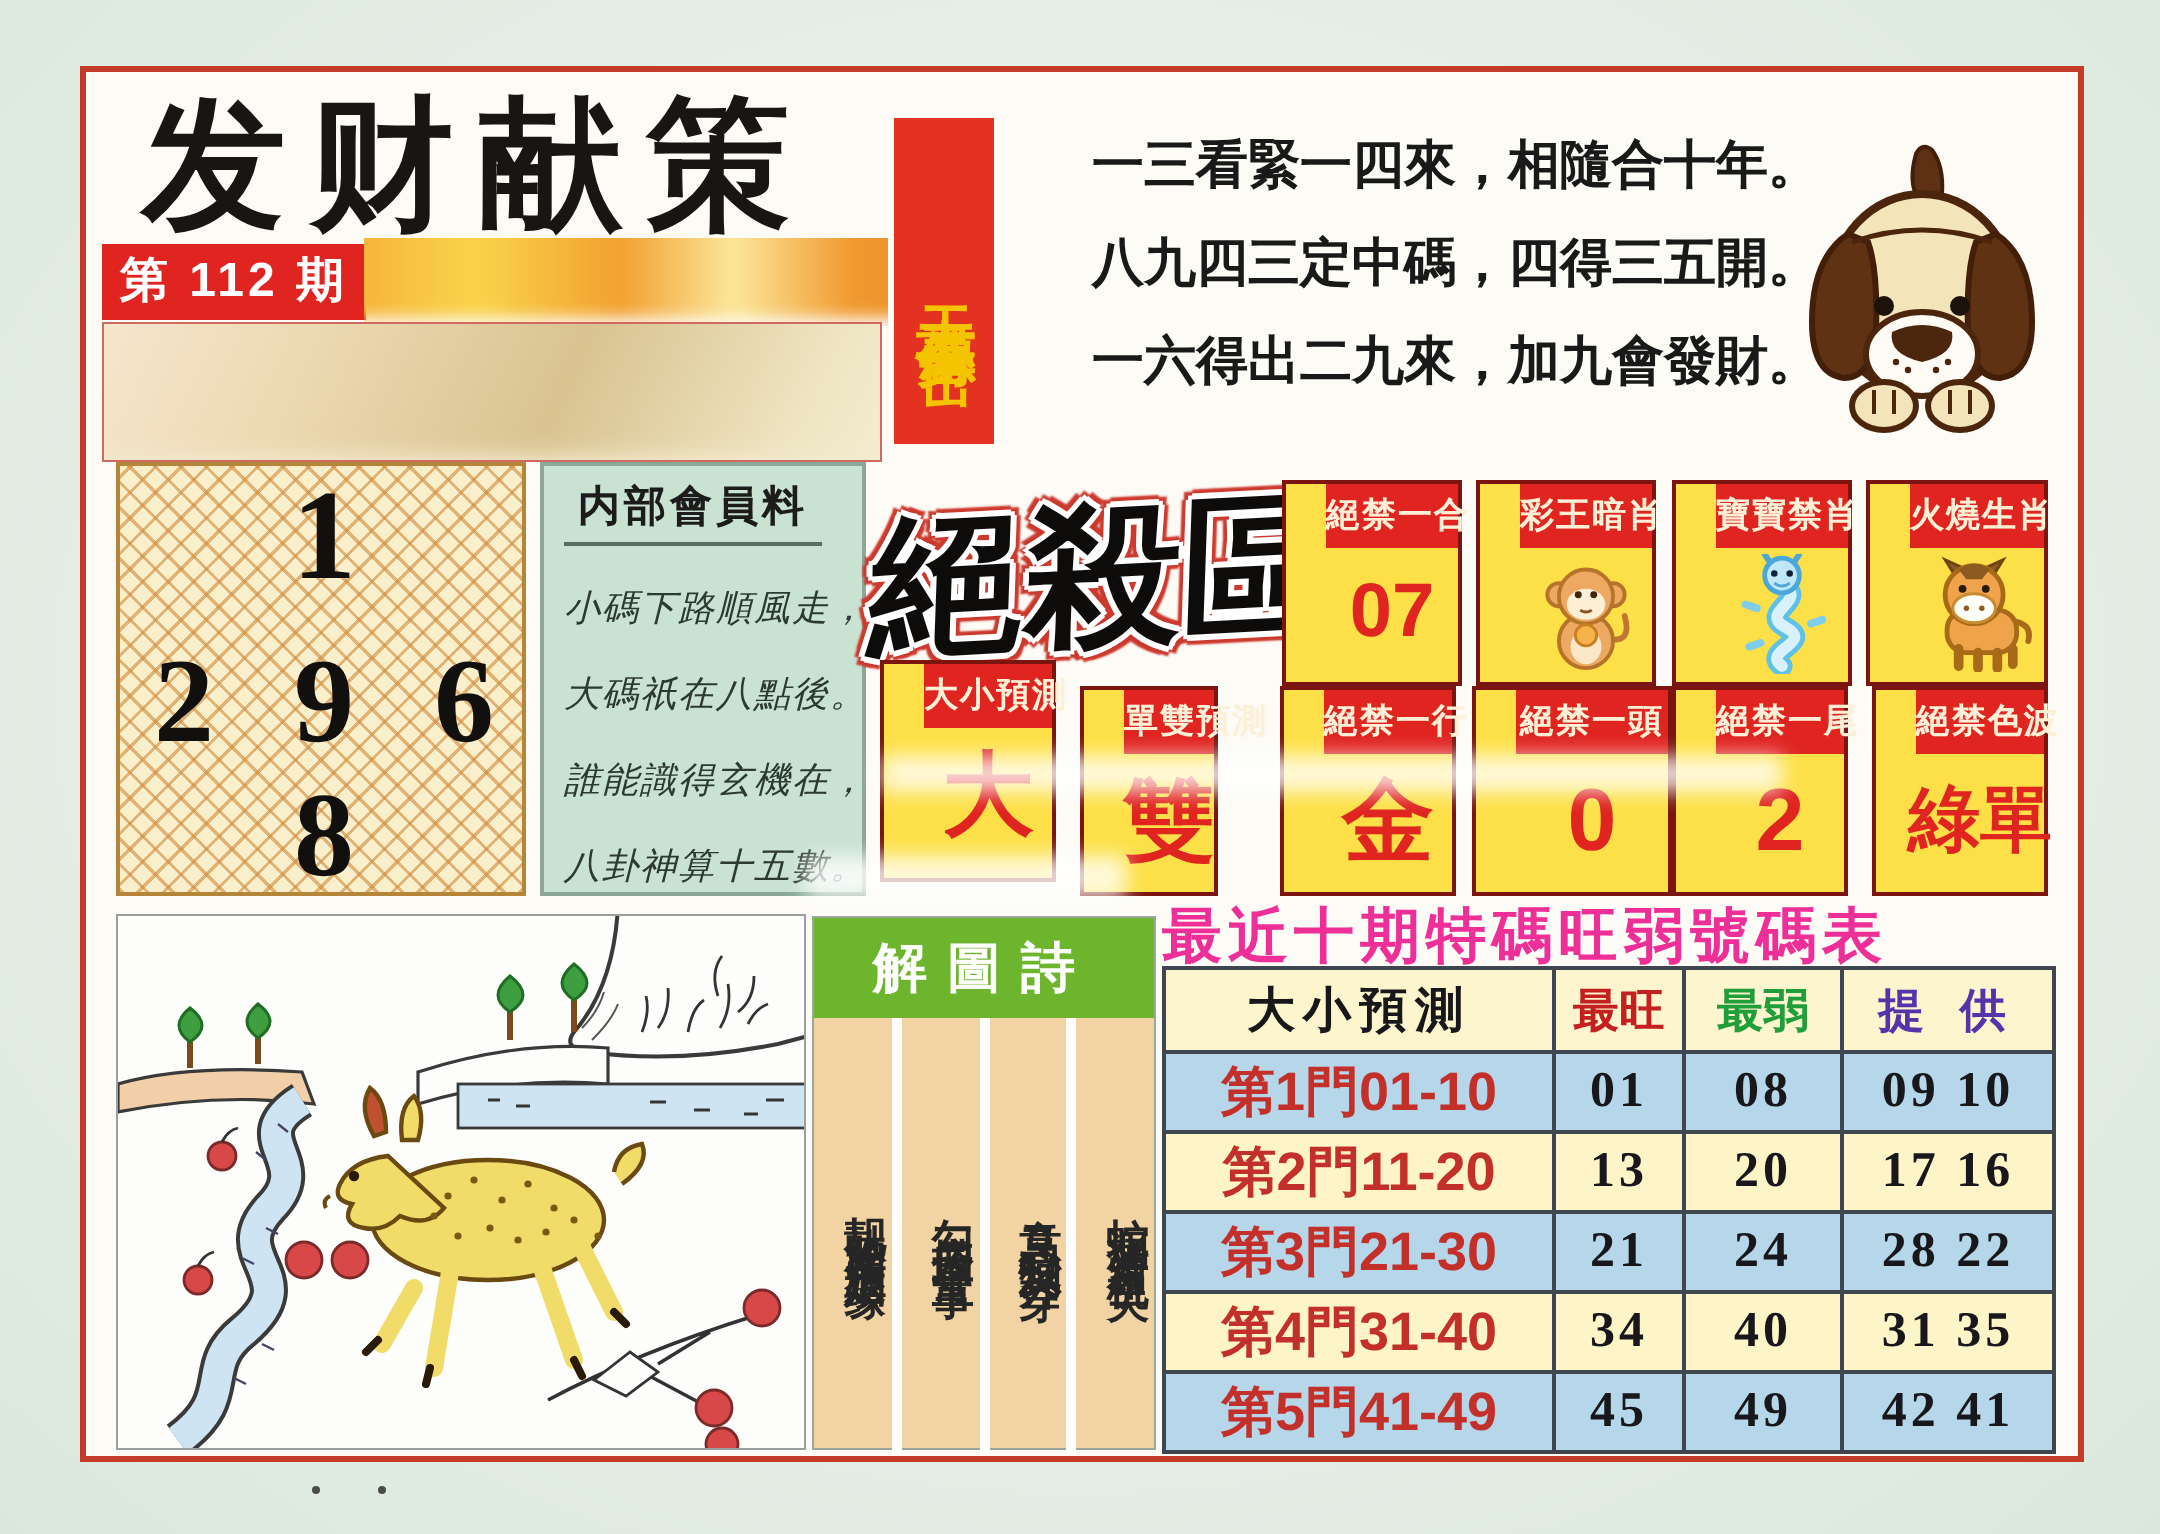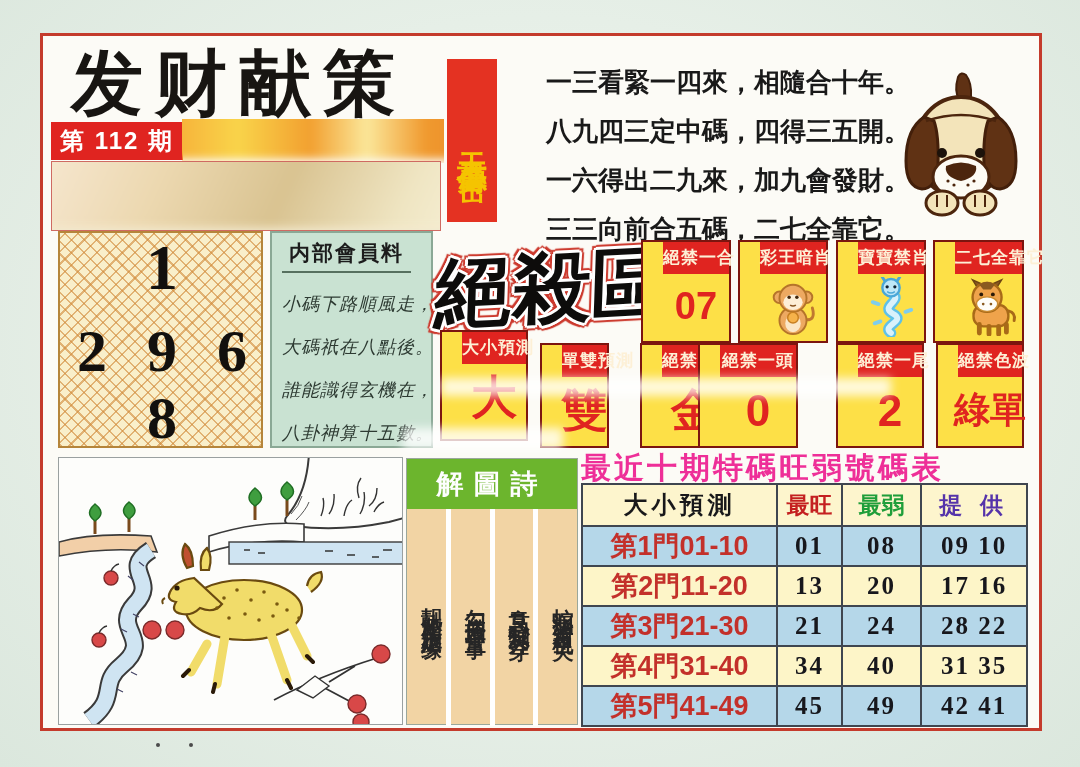--- a/index.html
+++ b/index.html
@@ -168,21 +168,20 @@
     </div>
 
   <div class="abs secret-banner">
     <span>天書傳密</span>
   </div>
 
   <div class="abs poem">
     <div>一三看緊一四來，相隨合十年。</div>
     <div>八九四三定中碼，四得三五開。</div>
     <div>一六得出二九來，加九會發財。</div>
-    <div>三三向前合五碼，二七全靠它。</div>
   </div>
 
   <div class="abs dog">
     <svg width="130" height="150" viewBox="0 0 130 150">
       <path d="M62 8 Q58 22 63 30 L75 28 Q76 14 70 6 Q65 2 62 8Z" fill="#5f3114" stroke="#431f0a" stroke-width="2"></path>
       <ellipse cx="65" cy="78" rx="46" ry="50" fill="#f3e4ba" stroke="#4c250d" stroke-width="4"></ellipse>
       <path d="M28 48 Q10 60 10 92 Q10 118 26 120 Q40 120 42 96 Q43 66 38 52 Z" fill="#603214" stroke="#431f0a" stroke-width="3"></path>
       <path d="M102 48 Q120 60 120 92 Q120 118 104 120 Q90 120 88 96 Q87 66 92 52 Z" fill="#603214" stroke="#431f0a" stroke-width="3"></path>
       <path d="M30 52 Q65 40 100 52" fill="none" stroke="#4c250d" stroke-width="2.5"></path>
       <circle cx="46" cy="84" r="5" fill="#1c120a"></circle>
@@ -250,21 +249,21 @@
         <path d="M27 16 C42 24 14 30 29 38 C44 46 16 50 27 58" fill="none" stroke="#d9f1fb" stroke-width="6" stroke-linecap="round"></path>
         <path d="M14 28 L8 26 M42 36 L48 34 M16 46 L10 48" stroke="#7fcdec" stroke-width="4" stroke-linecap="round"></path>
         <circle cx="27" cy="11" r="9" fill="#bfe7f7" stroke="#4aa7d8" stroke-width="2.5"></circle>
         <circle cx="23" cy="10" r="1.7" fill="#123"></circle>
           <circle cx="31" cy="10" r="1.7" fill="#123"></circle>
         <path d="M23 15 Q27 18 31 15" fill="none" stroke="#4aa7d8" stroke-width="1.5"></path>
       </svg>
     </div>
   </div>
   <div class="abs zbox" style="left:890px; top:204px; width:91px; height:103px;">
-    <div class="zhdr">二七全靠它</div>
+    <div class="zhdr">火燒生肖</div>
     <div class="zbody" style="height:65px;">
       <svg width="62" height="58" viewBox="0 0 64 60">
         <path d="M52 34 Q60 36 58 44" fill="none" stroke="#a86a18" stroke-width="3" stroke-linecap="round"></path>
         <rect x="16" y="28" width="36" height="22" rx="10" fill="#efa34b" stroke="#a86a18" stroke-width="2.5"></rect>
         <path d="M22 48 L22 57 M32 50 L32 58 M42 50 L42 58 M50 48 L50 56" stroke="#a86a18" stroke-width="5" stroke-linecap="round"></path>
         <path d="M20 10 L15 2 L24 6 Z M40 10 L45 2 L36 6 Z" fill="#8a5a20" stroke="#6e4512" stroke-width="1.5"></path>
         <circle cx="30" cy="20" r="15" fill="#efa34b" stroke="#a86a18" stroke-width="2.5"></circle>
         <path d="M22 7 Q30 1 38 7 L34 12 L26 12 Z" fill="#8a5a20"></path>
         <ellipse cx="30" cy="27" rx="11" ry="7.5" fill="#fefdf8" stroke="#c98a30" stroke-width="1.5"></ellipse>
         <circle cx="24" cy="17" r="2" fill="#2a1a08"></circle>
@@ -286,21 +285,21 @@
     <div class="zbody" style="height:67px;">
         <span class="val-red" style="font-size:46px; font-family:'Liberation Serif','DejaVu Serif',serif;">雙</span>
       </div>
   </div>
   <div class="abs zbox" style="left:597px; top:307px; width:88px; height:105px;">
     <div class="zhdr">絕禁一行</div>
     <div class="zbody" style="height:67px;">
         <span class="val-red" style="font-size:46px; font-family:'Liberation Serif','DejaVu Serif',serif;">金</span>
       </div>
   </div>
-  <div class="abs zbox" style="left:655px; top:307px; width:100px; height:105px;">
+  <div class="abs zbox" style="left:693px; top:307px; width:100px; height:105px;">
     <div class="zhdr">絕禁一頭</div>
     <div class="zbody" style="height:67px;">
         <span class="val-red" style="font-size:44px;">0</span>
       </div>
   </div>
   <div class="abs zbox" style="left:793px; top:307px; width:88px; height:105px;">
     <div class="zhdr">絕禁一尾</div>
     <div class="zbody" style="height:67px;">
         <span class="val-red" style="font-size:44px;">2</span>
       </div>

